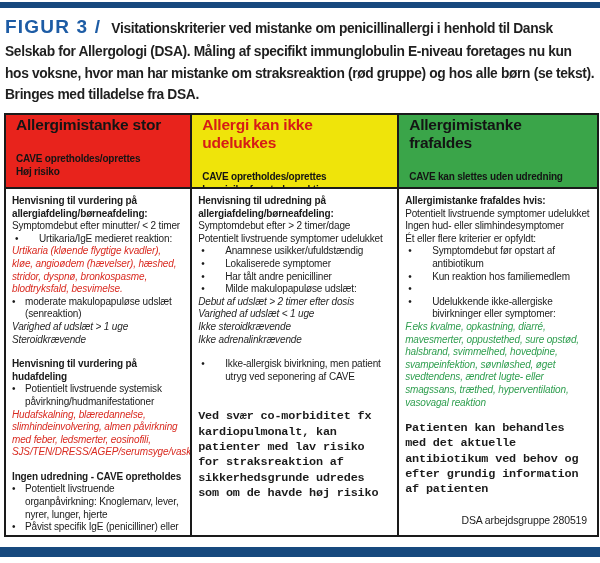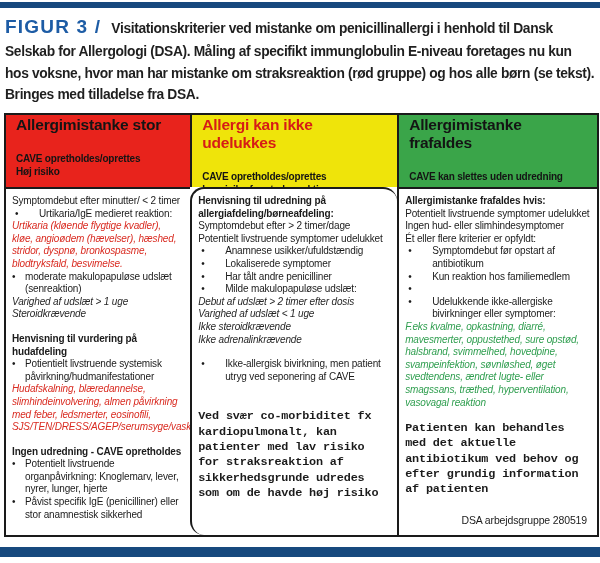--- a/index.html
+++ b/index.html
@@ -74,20 +74,21 @@
         <div class="hsubline">Lav risiko for straksreaktion</div>
       </div>
     </div>
     <div class="cell hcell" style="background: rgb(58, 165, 73); border-color: rgb(26, 26, 26);">
       <div class="htitle" style="color: rgb(20, 20, 20);">Allergimistanke frafaldes</div>
       <div class="hsub" style="color: rgb(20, 20, 20);">
         <div class="hsubline">CAVE kan slettes uden udredning</div>
       </div>
     </div>
     <div class="cell bcell" style="border-color: rgb(26, 26, 26);">
+      <div class="blk-h">Henvisning til vurdering på allergiafdeling/børneafdeling:</div>
       <div class="blk-p">Symptomdebut efter minutter/ &lt; 2 timer</div>
       <div class="blk-bt">
         <div class="bu">•</div>
         <div class="butext">Urtikaria/IgE medieret reaktion:</div>
       </div>
       <div class="blk-ir" style="color: rgb(217, 43, 33);">Urtikaria (kløende flygtige kvadler), kløe, angioødem (hævelser), hæshed, stridor, dyspnø, bronkospasme, blodtryksfald, besvimelse.</div>
       <div class="blk-b">
         <div class="bu">•</div>
         <div class="butext">moderate makulopapuløse udslæt (senreaktion)</div>
       </div>
@@ -104,21 +105,21 @@
       <div class="blk-h">Ingen udredning - CAVE opretholdes</div>
       <div class="blk-b">
         <div class="bu">•</div>
         <div class="butext">Potentielt livstruende organpåvirkning: Knoglemarv, lever, nyrer, lunger, hjerte</div>
       </div>
       <div class="blk-b">
         <div class="bu">•</div>
         <div class="butext">Påvist specifik IgE (penicilliner) eller stor anamnestisk sikkerhed</div>
       </div>
     </div>
-    <div class="cell bcell" style="border-color: rgb(26, 26, 26); border-radius: 14px;">
+    <div class="cell bcell" style="border-color: rgb(26, 26, 26);">
       <div class="blk-h">Henvisning til udredning på allergiafdeling/børneafdeling:</div>
       <div class="blk-p">Symptomdebut efter &gt; 2 timer/dage</div>
       <div class="blk-p">Potentielt livstruende symptomer udelukket</div>
       <div class="blk-bt">
         <div class="bu">•</div>
         <div class="butext">Anamnese usikker/ufuldstændig</div>
       </div>
       <div class="blk-bt">
         <div class="bu">•</div>
         <div class="butext">Lokaliserede symptomer</div>

